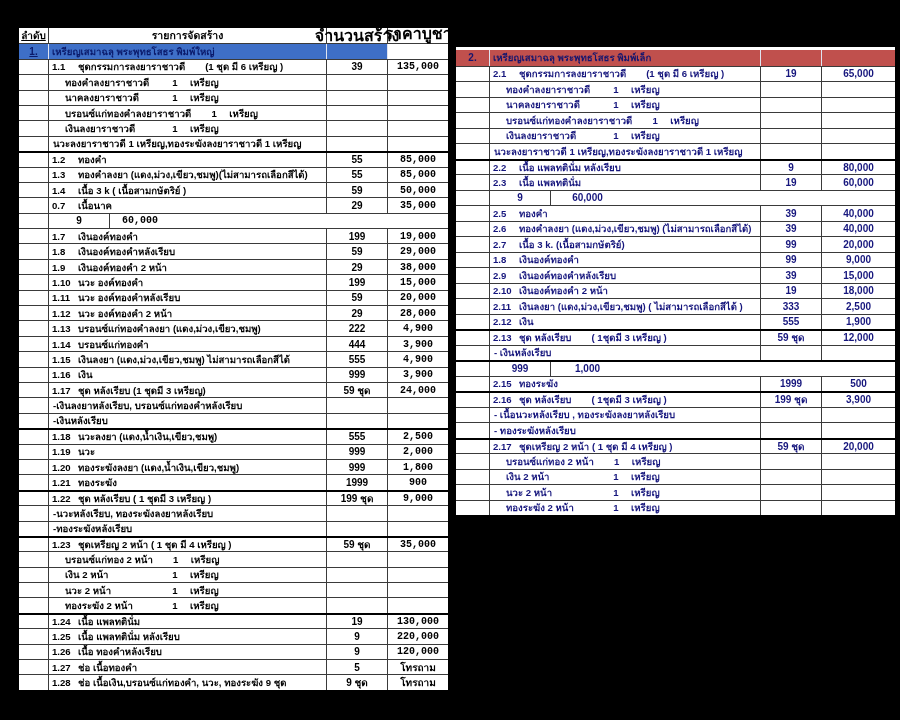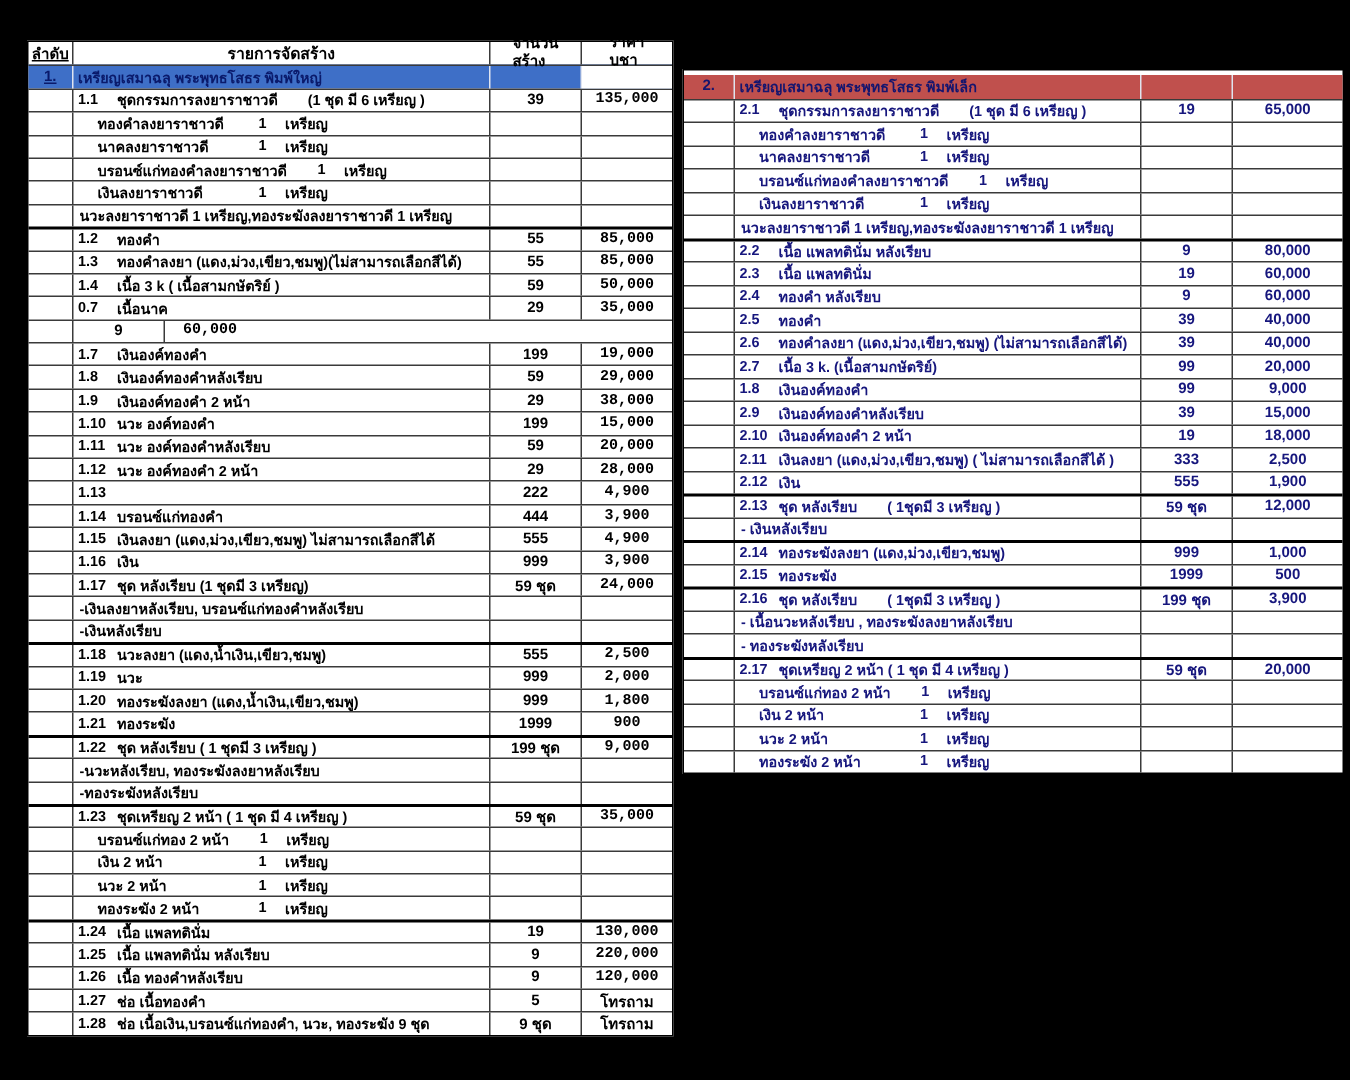--- a/index.html
+++ b/index.html
@@ -57,21 +57,21 @@
 
   .item-no   { flex: none; width: 26px; }
   .item-extra{ margin-left: 20px; }
   .c-item.sub { padding-left: 16px; }
   .s-name  { flex: none; min-width: 95px; padding-right: 8px; }
   .s-count { flex: none; width: 30px; text-align: center; }
   .s-unit  { flex: none; }
   .c-item.note { padding-left: 4px; }
 
   .row.header .c-item { justify-content: center; font-size: 10.5px; }
-  .hstack { display: flex; flex-direction: column; line-height: 11.5px; font-size: 10px; }
+  .hstack { display: flex; flex-direction: row; align-items: center; line-height: 11.5px; font-size: 16px; }
 </style>
 </head>
 <body>
 
 <div class="sheet" id="t1" style="color: rgb(0, 0, 0);">
   <div class="row header">
     <div class="c-no">ลำดับ</div>
     <div class="c-item">รายการจัดสร้าง</div>
     <div class="c-qty">
       <div class="hstack">
@@ -240,20 +240,21 @@
         <div class="item-no">1.12</div>
         <div class="item-text">นวะ องค์ทองคำ 2 หน้า</div>
       </div>
       <div class="c-qty">29</div>
       <div class="c-price">28,000</div>
     </div>
     <div class="row">
       <div class="c-no"></div>
       <div class="c-item">
         <div class="item-no">1.13</div>
+        <div class="item-text">บรอนซ์แก่ทองคำลงยา  (แดง,ม่วง,เขียว,ชมพู)</div>
       </div>
       <div class="c-qty">222</div>
       <div class="c-price">4,900</div>
     </div>
     <div class="row">
       <div class="c-no"></div>
       <div class="c-item">
         <div class="item-no">1.14</div>
         <div class="item-text">บรอนซ์แก่ทองคำ</div>
       </div>
@@ -528,24 +529,20 @@
       <div class="c-no"></div>
       <div class="c-item">
         <div class="item-no">2.3</div>
         <div class="item-text">เนื้อ แพลทตินั่ม</div>
       </div>
       <div class="c-qty">19</div>
       <div class="c-price">60,000</div>
     </div>
     <div class="row">
       <div class="c-no"></div>
-      <div class="c-item">
-        <div class="item-no">2.4</div>
-        <div class="item-text">ทองคำ หลังเรียบ</div>
-      </div>
       <div class="c-qty">9</div>
       <div class="c-price">60,000</div>
     </div>
     <div class="row">
       <div class="c-no"></div>
       <div class="c-item">
         <div class="item-no">2.5</div>
         <div class="item-text">ทองคำ</div>
       </div>
       <div class="c-qty">39</div>
@@ -625,24 +622,20 @@
       <div class="c-price">12,000</div>
     </div>
     <div class="row">
       <div class="c-no"></div>
       <div class="c-item note">- เงินหลังเรียบ</div>
       <div class="c-qty"></div>
       <div class="c-price"></div>
     </div>
     <div class="row thick">
       <div class="c-no"></div>
-      <div class="c-item">
-        <div class="item-no">2.14</div>
-        <div class="item-text">ทองระฆังลงยา (แดง,ม่วง,เขียว,ชมพู)</div>
-      </div>
       <div class="c-qty">999</div>
       <div class="c-price">1,000</div>
     </div>
     <div class="row">
       <div class="c-no"></div>
       <div class="c-item">
         <div class="item-no">2.15</div>
         <div class="item-text">ทองระฆัง</div>
       </div>
       <div class="c-qty">1999</div>

